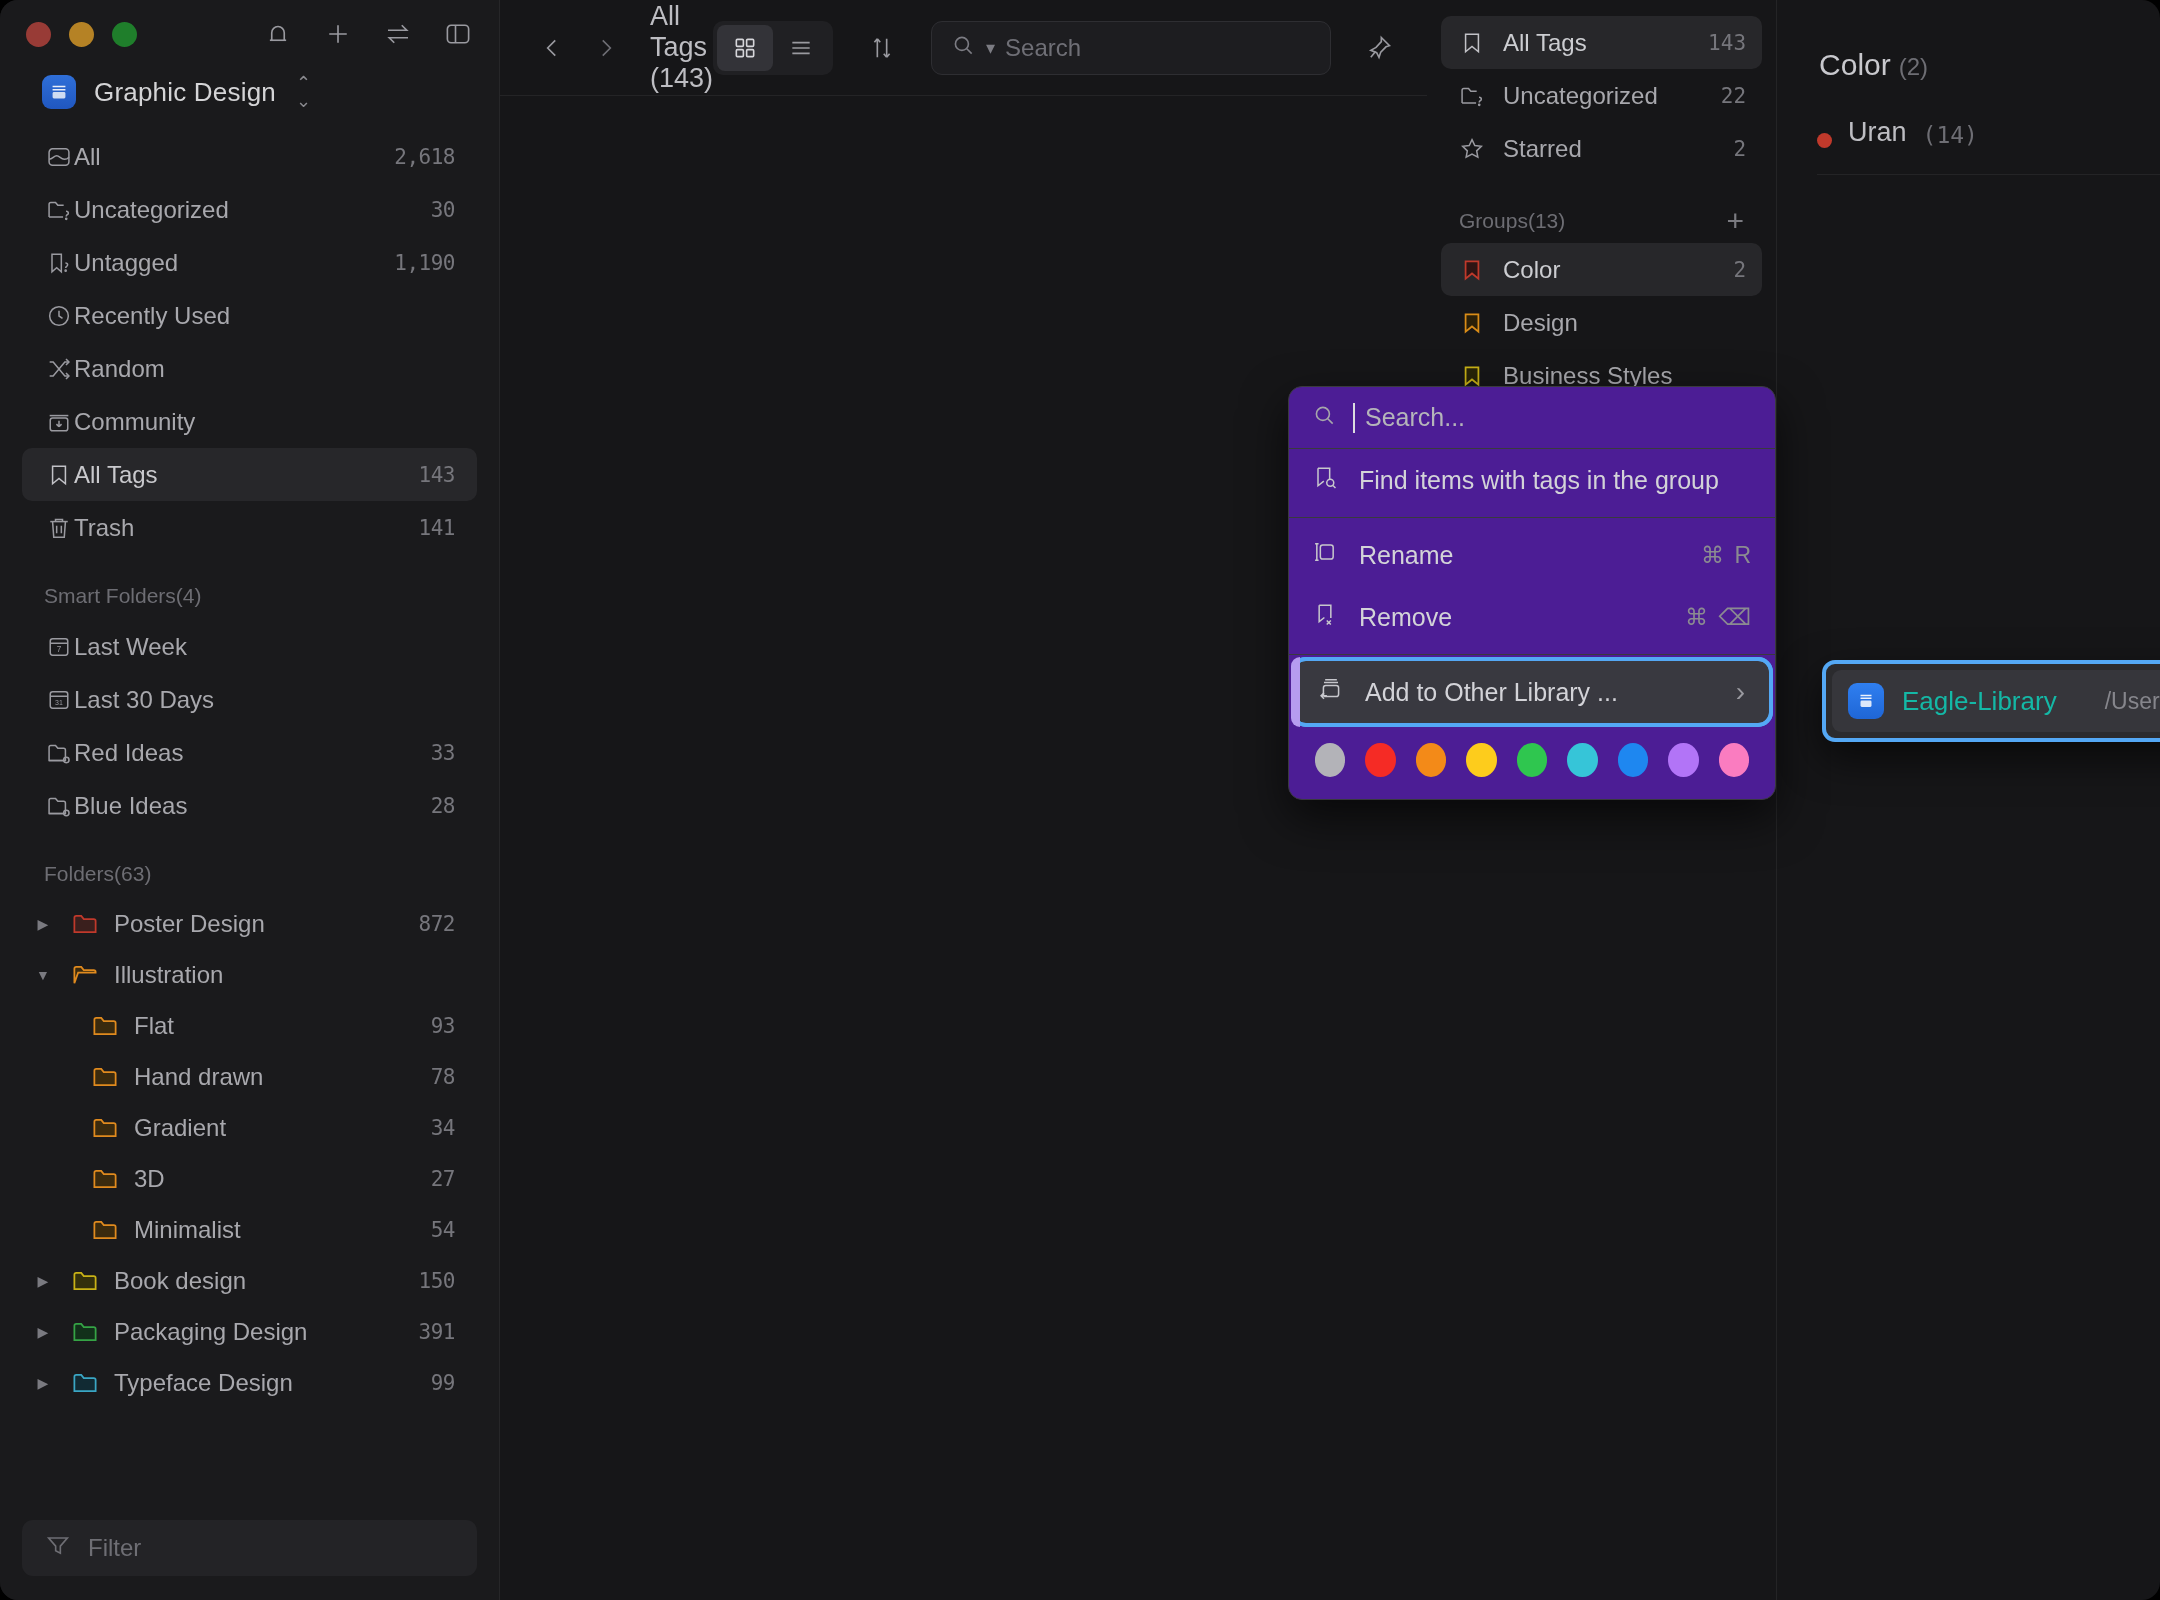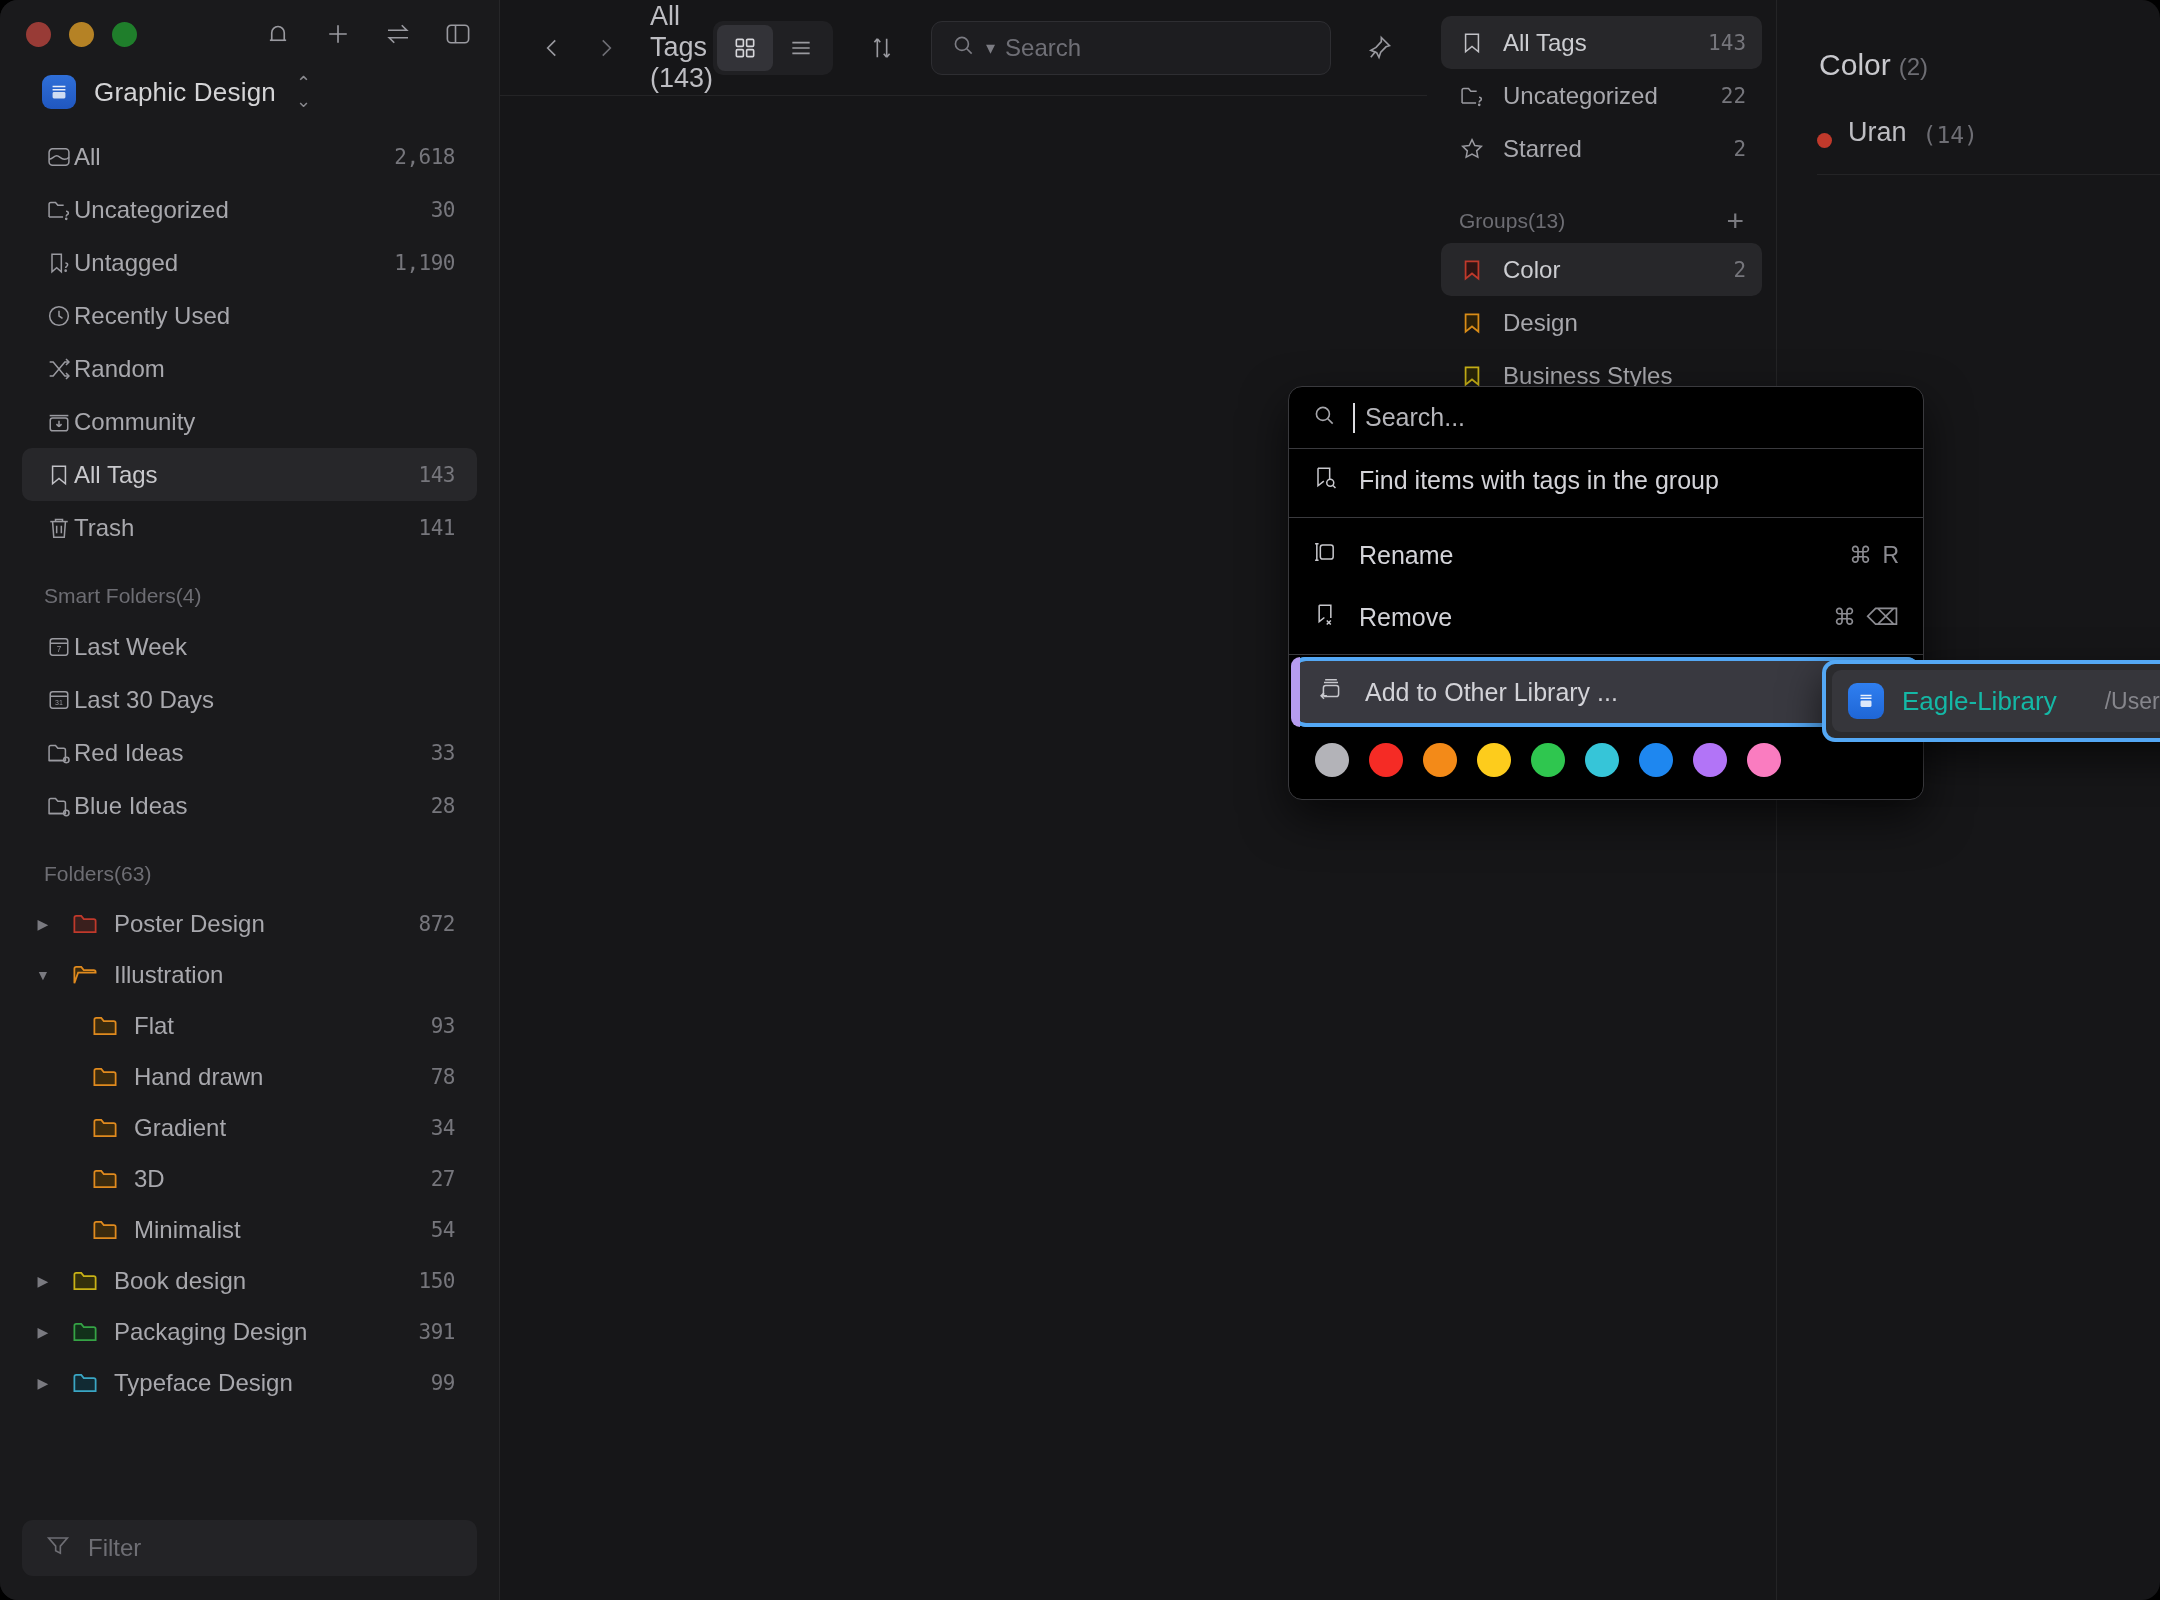--- a/index.html
+++ b/index.html
@@ -140,22 +140,22 @@
   .group-block { padding: 18px 0 26px 0; border-bottom: 1px solid #242426; }
   .group-title { font-size: 30px; color: #c8c8cd; padding: 8px 0 22px 2px; }
   .group-title .gcount { font-size: 24px; color: #6e6e74; margin-left: 8px; }
   .tag-cols { display: grid; grid-template-columns: 1fr 1fr; gap: 18px 40px; }
   .tag-chip { display: flex; align-items: flex-end; gap: 16px; font-size: 27px; color: #bdbdc2; min-height: 44px;}
   .dot { width: 15px; height: 15px; border-radius: 50%; flex: 0 0 15px; }
   .tag-chip .tcount { font-size: 23px; color: #6e6e74; font-family: "DejaVu Sans Mono", monospace;}
 
   
   .ctx {
-    position: absolute; left: 788px; top: 386px; width: 636px;
-    background: #000000; border: 1px solid #3a3a3e;
+    position: absolute; left: 788px; top: 386px; width: 488px;
+    background: #4c1d95; border: 1px solid #3a3a3e;
     border-radius: 14px; box-shadow: 0 18px 46px rgba(0,0,0,.62);
     overflow: hidden; z-index: 40;
   }
   .ctx-search {
     height: 62px; display: flex; align-items: center; gap: 16px;
     padding: 0 22px; border-bottom: 1px solid #3a3a3e;
     color: #b5b5ba; font-size: 25px;
   }
   .caret { display:inline-block; width:2px; height:30px; background:#dcdce0; margin-right:-6px;}
   .ctx-item {

